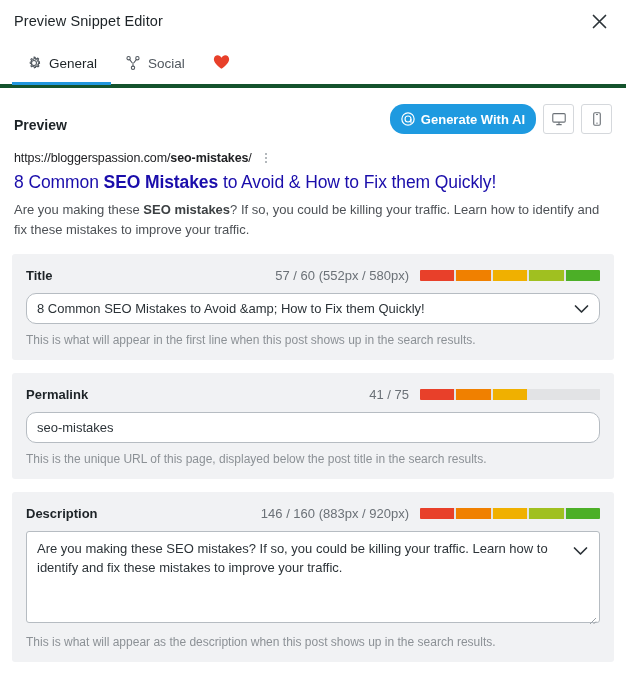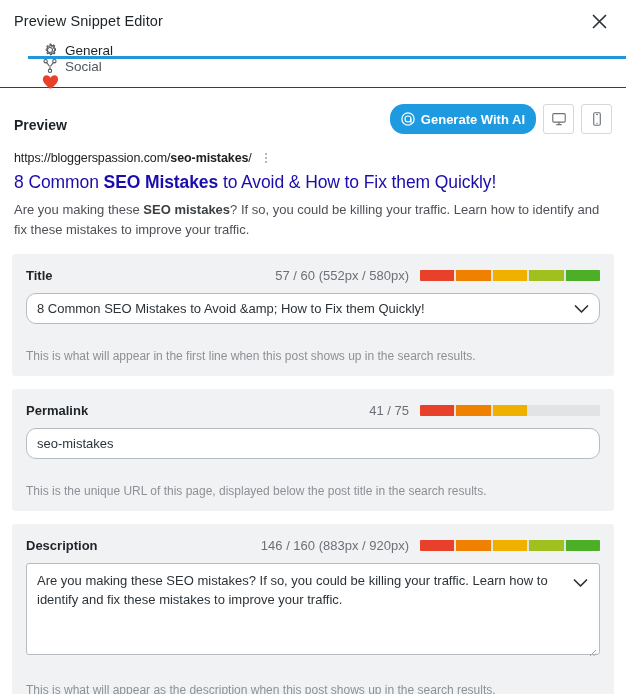--- a/index.html
+++ b/index.html
@@ -41,25 +41,24 @@
     justify-content: center;
     cursor: pointer;
   }
   .close-btn svg { display: block; }
 
   
   .tabbar {
     height: 46px;
     display: flex;
     align-items: stretch;
-    border-bottom: 1px solid #14532d;
-    background: #ffffff;
-    padding-left: 28px;
-    box-sizing: border-box;
-    flex-direction: column;
+    border-bottom: 4px solid #14532d;
+    background: #ffffff;
+    padding-left: 12px;
+    box-sizing: border-box;
   }
   .tab {
     display: flex;
     align-items: center;
     gap: 7px;
     padding: 0 14px;
     cursor: pointer;
     position: relative;
     color: #50575e;
     font-size: 13.5px;
@@ -272,21 +271,21 @@
   }
   .resize-grip {
     position: absolute;
     right: 3px;
     bottom: 3px;
     width: 10px;
     height: 10px;
     pointer-events: none;
   }
   .field-help {
-    margin-top: 24px;
+    margin-top: 8px;
     font-size: 12px;
     color: #8c9196;
     line-height: 1.4;
   }
 </style>
 </head>
 <body>
 
 <div class="titlebar">
   <div class="titlebar-title">Preview Snippet Editor</div>

